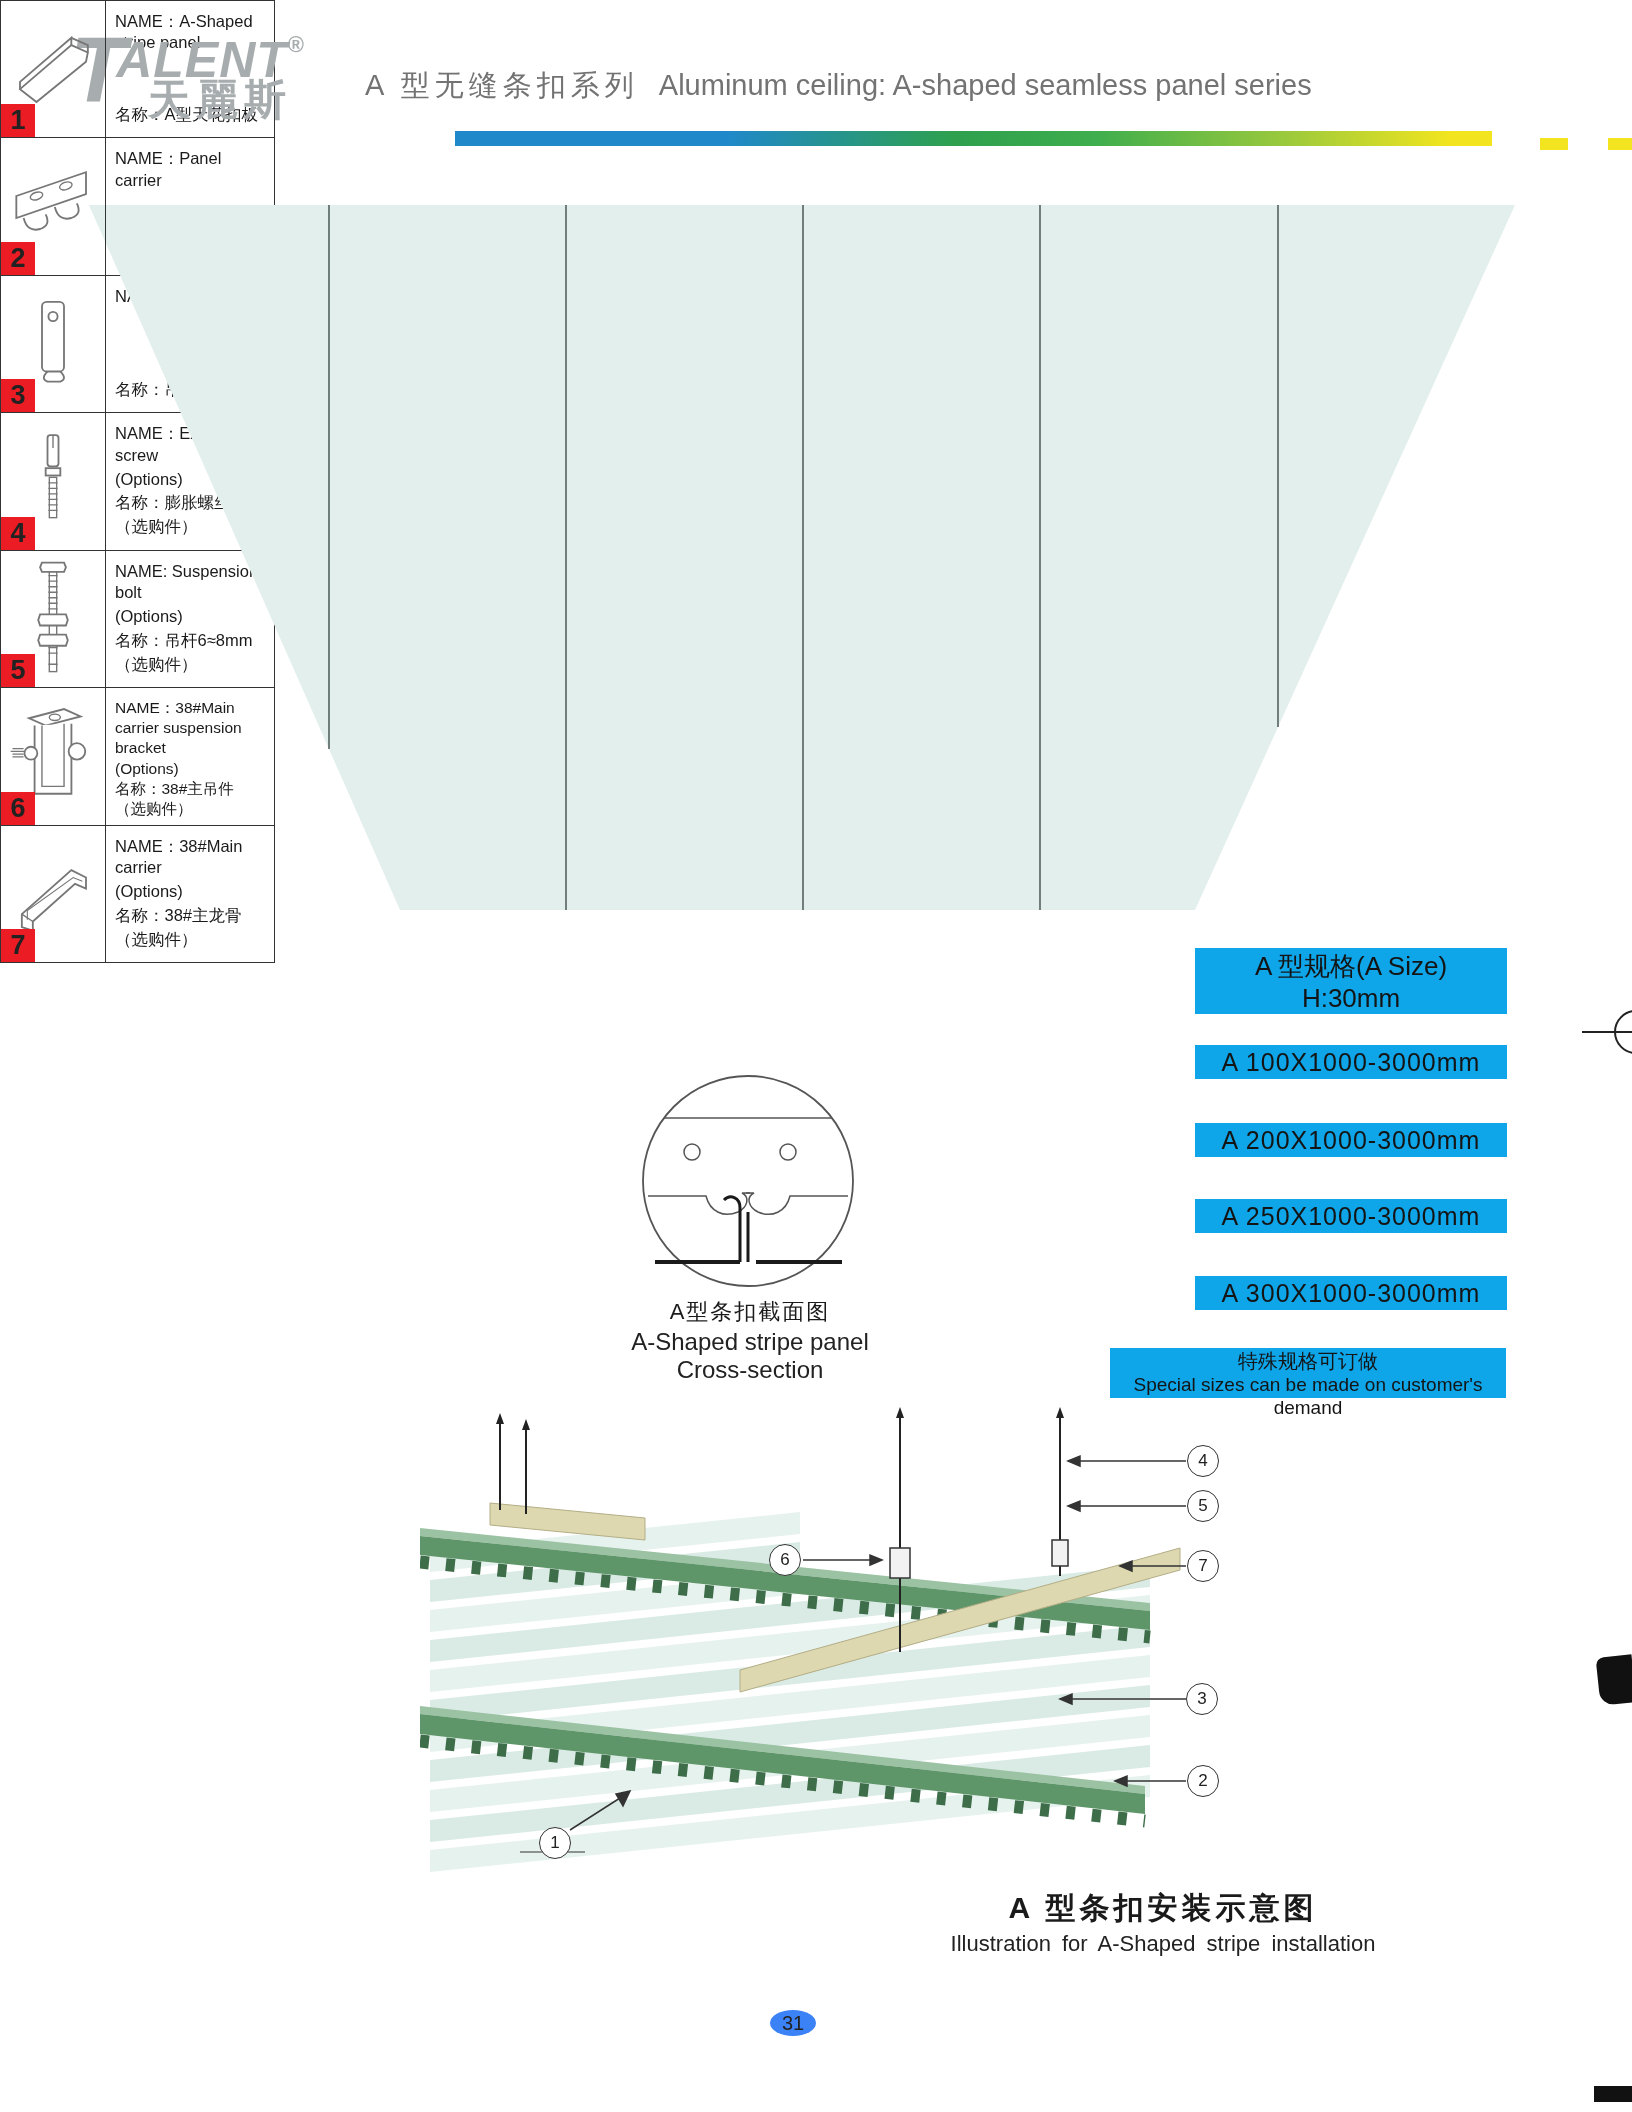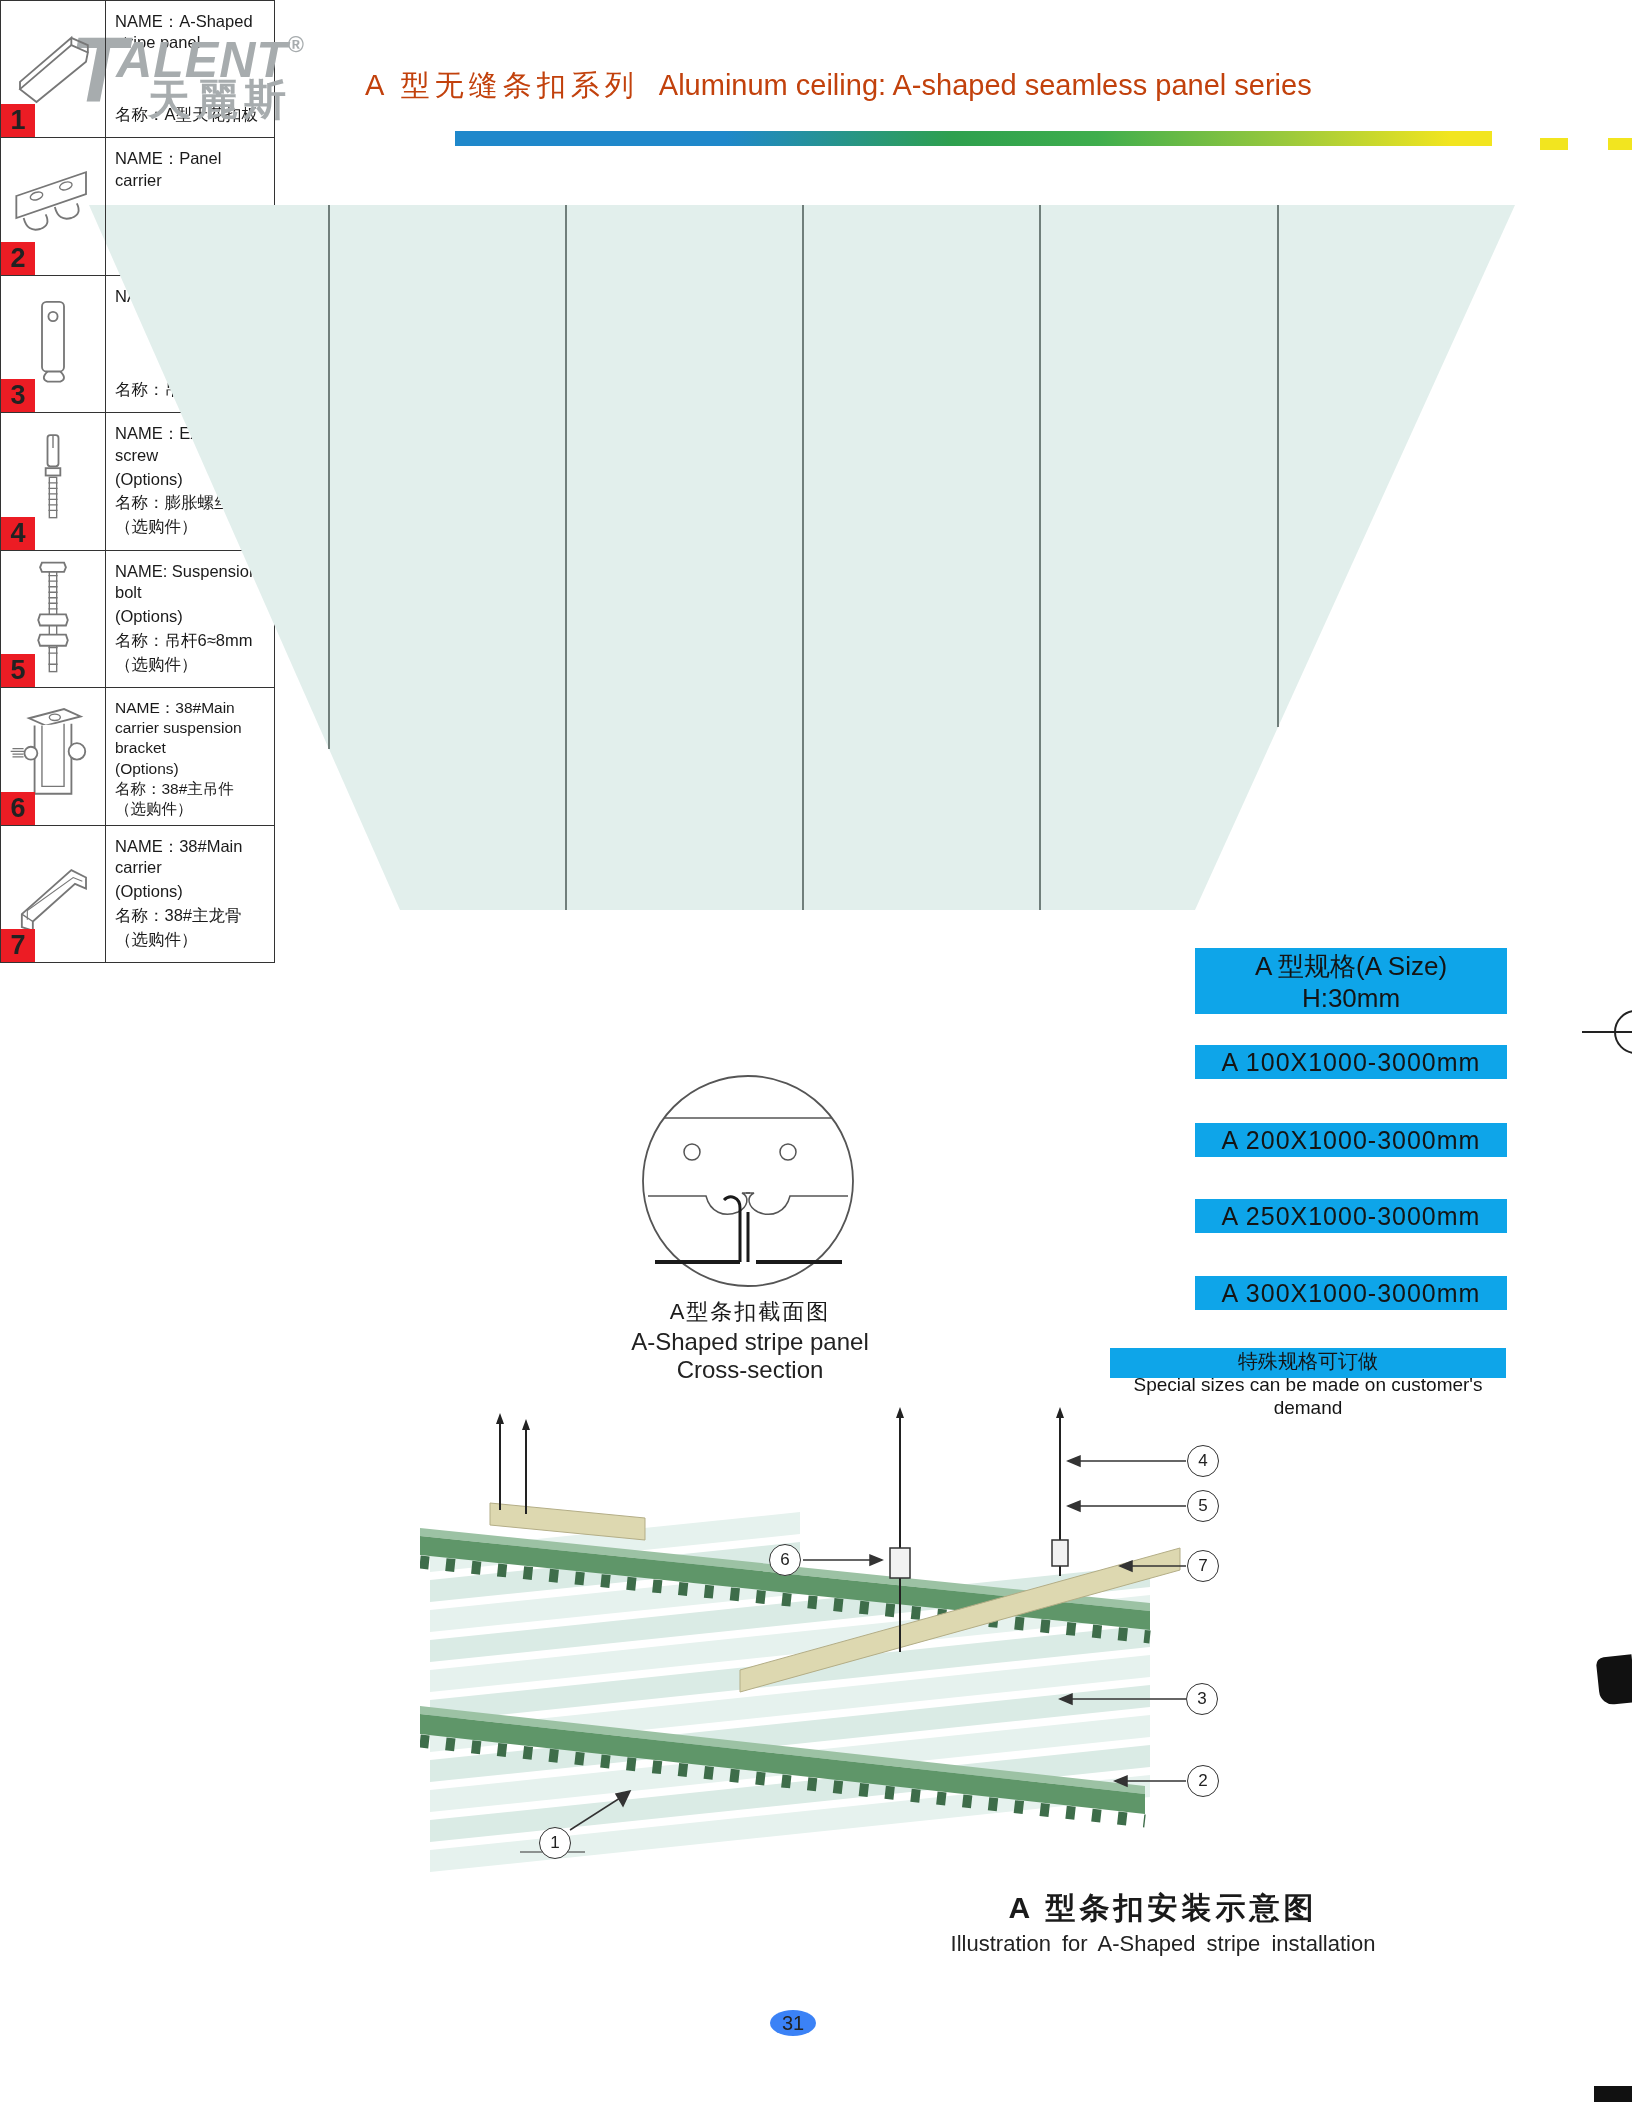--- a/index.html
+++ b/index.html
@@ -5,21 +5,21 @@
   html,body{margin:0;padding:0;background:#888;}
   .page{position:relative;width:1632px;height:2112px;background:#fff;overflow:hidden;
         font-family:"Liberation Sans", sans-serif;color:#1a1a1a;margin:0 auto;}
   .abs{position:absolute;}
   
   .logo{left:70px;top:30px;color:#a7acae;font-style:italic;font-weight:800;}
   .logo .t1{font-size:92px;line-height:80px;vertical-align:top;letter-spacing:-2px;}
   .logo .t2{font-size:50px;line-height:60px;vertical-align:top;margin-left:-8px;letter-spacing:1px;}
   .logo .reg{font-size:22px;font-style:normal;vertical-align:top;line-height:30px;}
   .logo-cn{left:148px;top:72px;font-size:42px;font-weight:bold;color:#a7acae;letter-spacing:6px;}
-  .title{left:365px;top:66px;font-size:29px;white-space:nowrap;color:#c2410c;}
+  .title{left:365px;top:66px;font-size:29px;white-space:nowrap;color:#737373;}
   .title .cn{letter-spacing:5px;margin-right:20px;}
   .gradbar{left:455px;top:131px;width:1037px;height:15px;
     background:linear-gradient(90deg,#1f88cb 0%,#1f88cb 26%,#2ea04e 48%,#3fae4d 62%,#9ac93c 80%,#f2e51f 96%,#f2e51f 100%);}
   .ydash{top:138px;height:12px;background:#f2e51f;}
   
   .ctable{left:92px;top:940px;width:275px;height:963px;border:1.5px solid #333;display:flex;flex-direction:column;box-sizing:border-box;}
   .c-row{flex:1;display:flex;border-top:1.5px solid #333;min-height:0;}
   .c-row:first-child{border-top:none;}
   .c-img{width:104px;border-right:1.5px solid #333;position:relative;display:flex;align-items:center;justify-content:center;}
   .c-badge{position:absolute;left:0;bottom:0;width:34px;height:33px;background:#ec1c24;color:#222;
@@ -27,21 +27,21 @@
   .c-txt{flex:1;padding:10px 4px 12px 9px;display:flex;flex-direction:column;justify-content:space-between;
          font-size:16.5px;line-height:1.3;}
   .c-opt:empty,.c-optcn:empty{display:none;}
   
   .xcap-cn{left:620px;top:1297px;width:260px;text-align:center;font-size:22px;letter-spacing:2px;}
   .xcap-en{left:590px;top:1328px;width:320px;text-align:center;font-size:24px;line-height:28px;color:#222;}
   
   .spec{background:#0ea5e9;text-align:center;color:#141414;}
   .spec-h{left:1195px;top:948px;width:312px;height:66px;font-size:26px;line-height:32px;padding-top:2px;box-sizing:border-box;}
   .spec-s{left:1195px;width:312px;height:34px;font-size:25px;line-height:34px;letter-spacing:1px;}
-  .spec-x{left:1110px;top:1348px;width:396px;height:30px;font-size:20px;line-height:23px;padding-top:2px;box-sizing:border-box;}
+  .spec-x{left:1110px;top:1348px;width:396px;height:50px;font-size:20px;line-height:23px;padding-top:2px;box-sizing:border-box;}
   .spec-x .en{font-size:19px;}
   
   .callout{width:32px;height:32px;border:1.5px solid #333;border-radius:50%;background:#fff;
            display:flex;align-items:center;justify-content:center;font-size:17px;color:#222;box-sizing:border-box;}
   
   .icap-cn{left:898px;top:1888px;width:530px;text-align:center;font-size:30px;font-weight:600;letter-spacing:4px;}
   .icap-en{left:898px;top:1931px;width:530px;text-align:center;font-size:22px;color:#222;word-spacing:5px;}
   
   .pageno{left:770px;top:2010px;width:46px;height:26px;background:#3b82f6;border-radius:50%;
           display:flex;align-items:center;justify-content:center;font-size:20px;color:#222;}

